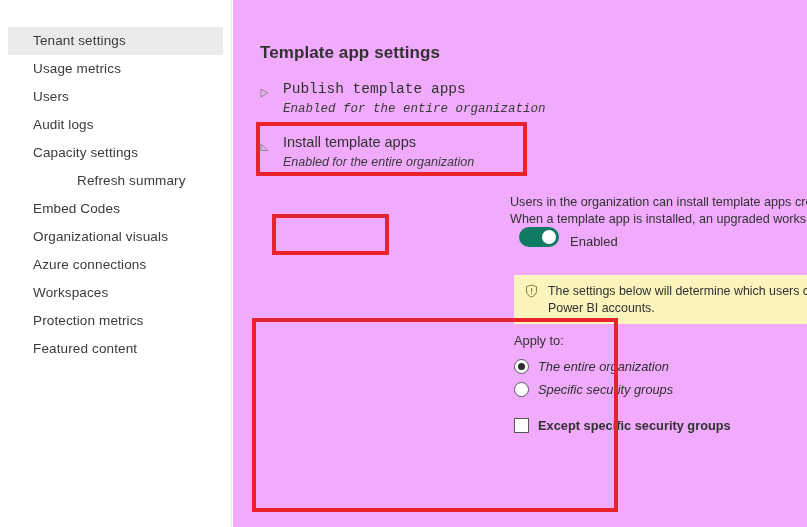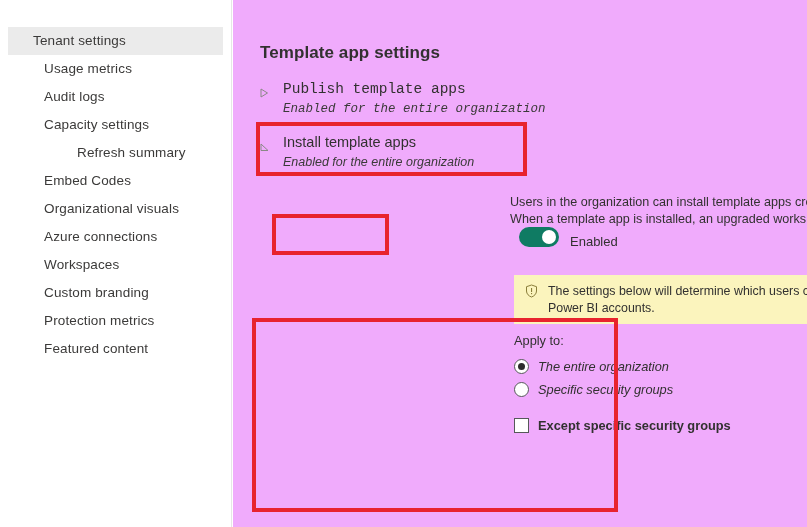--- a/index.html
+++ b/index.html
@@ -31,21 +31,21 @@
     width: 232px;
     height: 527px;
     background: #ffffff;
     border-right: 1px solid #e6e6e6;
     box-sizing: border-box;
     padding-top: 27px;
   }
   .nav-item {
     height: 28px;
     line-height: 28px;
-    padding-left: 44px;
+    padding-left: 33px;
     font-size: 13.5px;
     color: #3b3a39;
     white-space: nowrap;
     cursor: pointer;
     letter-spacing: 0.01em;
   }
   .nav-item.selected {
     background: #ebebeb;
     margin: 0 8px 0 8px;
     padding-left: 25px;
@@ -266,42 +266,42 @@
 <div id="app">
 
   <nav id="sidebar">
     <div class="nav-item selected">
       <span>Tenant settings</span>
     </div>
     <div class="nav-item">
       <span>Usage metrics</span>
     </div>
     <div class="nav-item">
+      <span>Users</span>
+    </div>
+    <div class="nav-item">
       <span>Audit logs</span>
     </div>
     <div class="nav-item">
       <span>Capacity settings</span>
     </div>
     <div class="nav-item indent">
       <span>Refresh summary</span>
     </div>
     <div class="nav-item">
       <span>Embed Codes</span>
     </div>
     <div class="nav-item">
       <span>Organizational visuals</span>
     </div>
     <div class="nav-item">
       <span>Azure connections</span>
     </div>
     <div class="nav-item">
       <span>Workspaces</span>
-    </div>
-    <div class="nav-item">
-      <span>Custom branding</span>
     </div>
     <div class="nav-item">
       <span>Protection metrics</span>
     </div>
     <div class="nav-item">
       <span>Featured content</span>
     </div>
   </nav>
 
   <main id="content">

